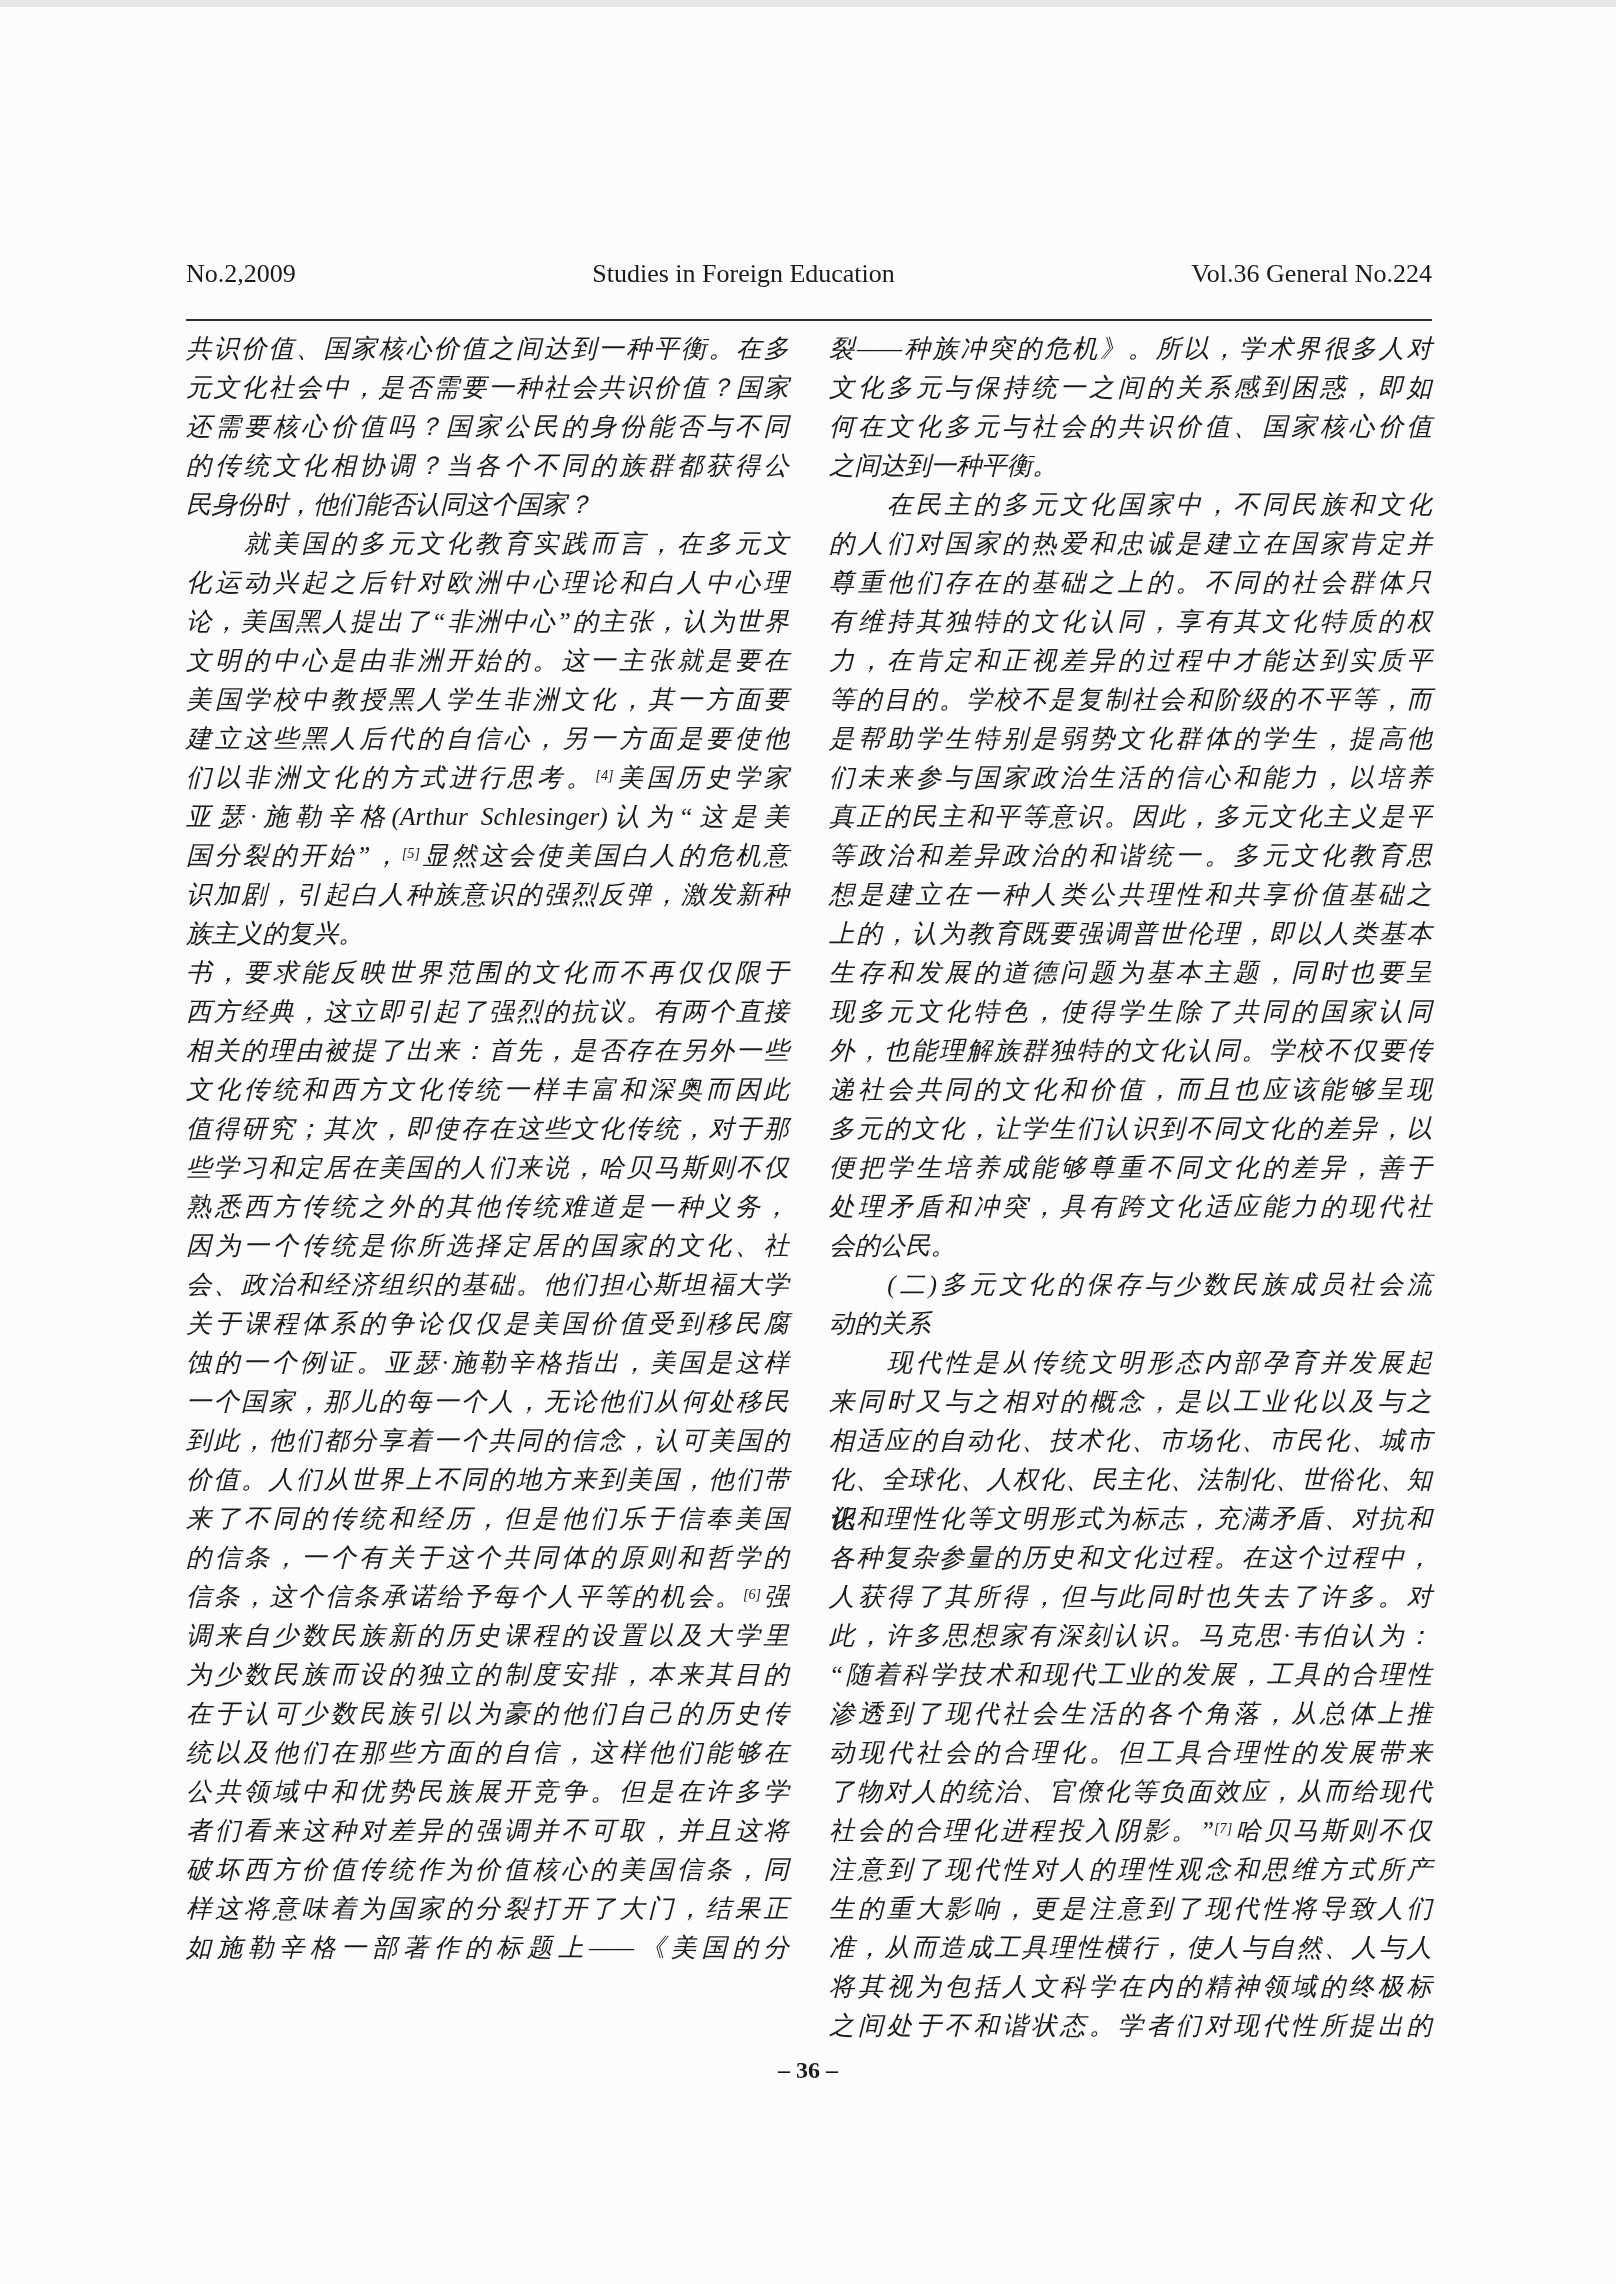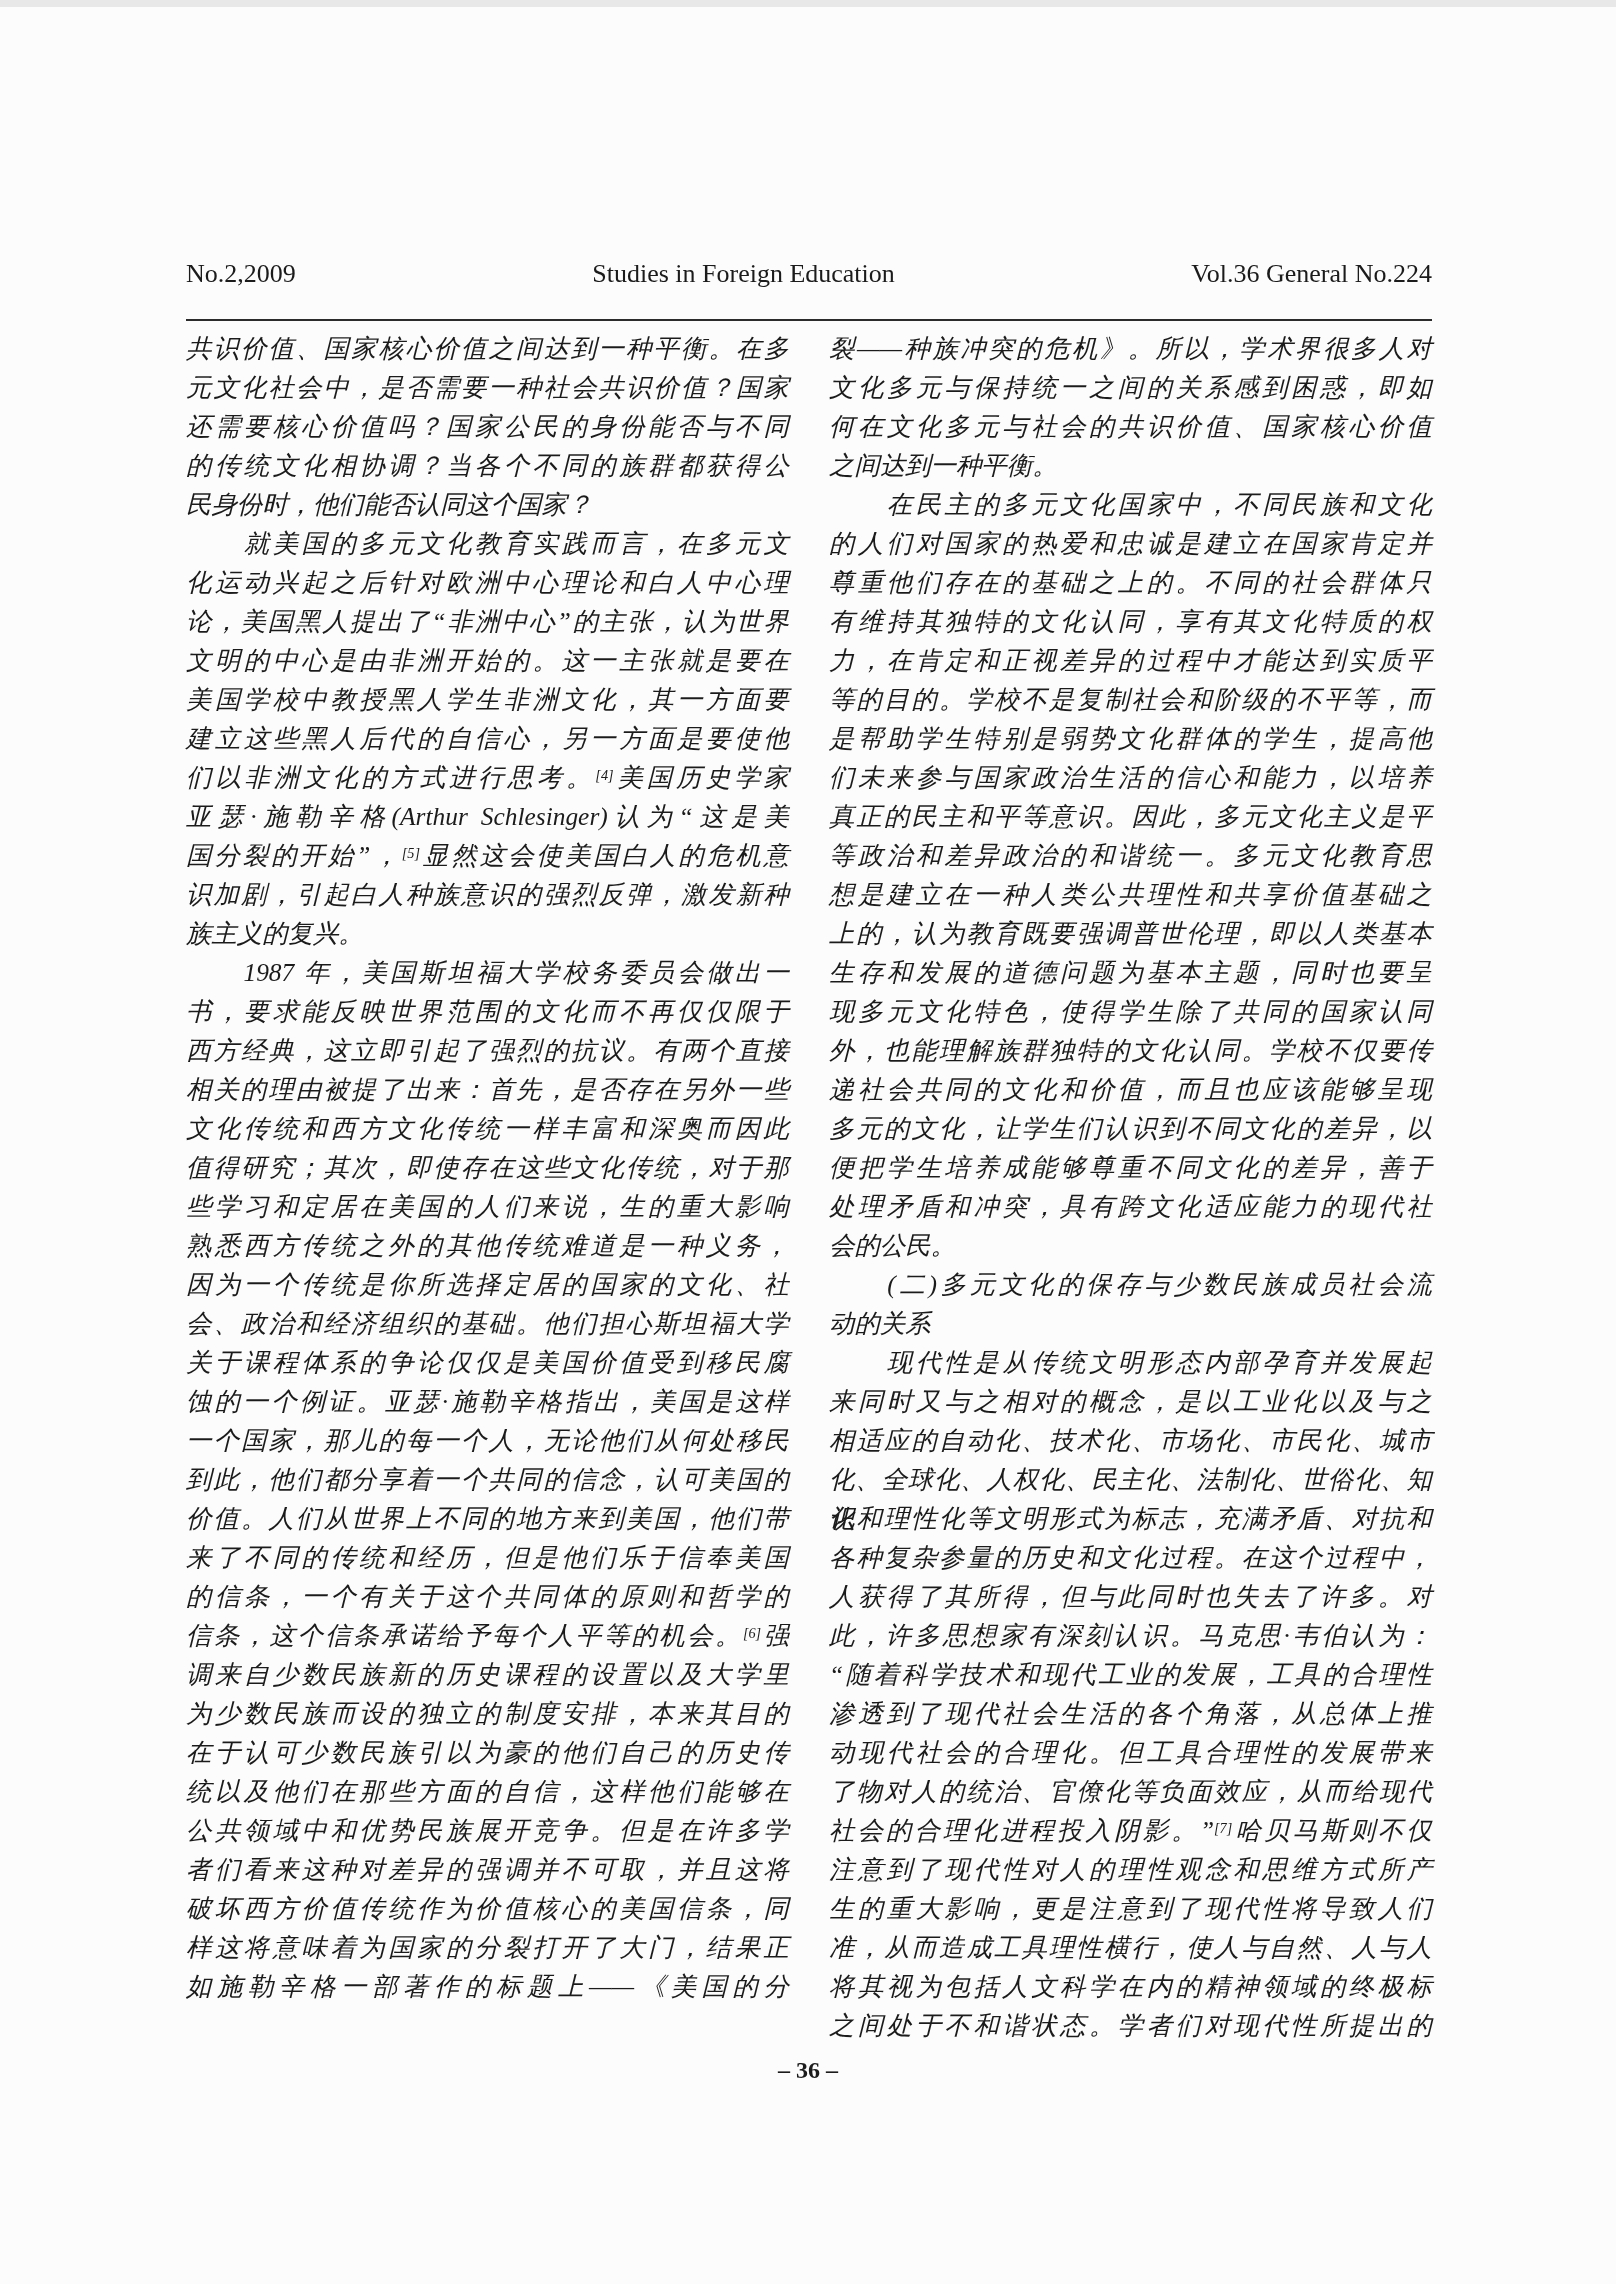--- a/index.html
+++ b/index.html
@@ -65,27 +65,26 @@
         <div class="line">化运动兴起之后针对欧洲中心理论和白人中心理</div>
         <div class="line">论，美国黑人提出了“非洲中心”的主张，认为世界</div>
         <div class="line">文明的中心是由非洲开始的。这一主张就是要在</div>
         <div class="line">美国学校中教授黑人学生非洲文化，其一方面要</div>
         <div class="line">建立这些黑人后代的自信心，另一方面是要使他</div>
         <div class="line">们以非洲文化的方式进行思考。<sup class="fn">[4]</sup>美国历史学家</div>
         <div class="line">亚瑟·施勒辛格(Arthur Schlesinger)认为“这是美</div>
         <div class="line">国分裂的开始”，<sup class="fn">[5]</sup>显然这会使美国白人的危机意</div>
         <div class="line">识加剧，引起白人种族意识的强烈反弹，激发新种</div>
         <div class="line short">族主义的复兴。</div>
-        <div class="line">　　1987 年，美国斯坦福大学校务委员会做出一</div>
         <div class="line">书，要求能反映世界范围的文化而不再仅仅限于</div>
         <div class="line">西方经典，这立即引起了强烈的抗议。有两个直接</div>
         <div class="line">相关的理由被提了出来：首先，是否存在另外一些</div>
         <div class="line">文化传统和西方文化传统一样丰富和深奥而因此</div>
         <div class="line">值得研究；其次，即使存在这些文化传统，对于那</div>
-        <div class="line">些学习和定居在美国的人们来说，生的重大影响</div>
+        <div class="line">些学习和定居在美国的人们来说，哈贝马斯则不仅</div>
         <div class="line">熟悉西方传统之外的其他传统难道是一种义务，</div>
         <div class="line">因为一个传统是你所选择定居的国家的文化、社</div>
         <div class="line">会、政治和经济组织的基础。他们担心斯坦福大学</div>
         <div class="line">关于课程体系的争论仅仅是美国价值受到移民腐</div>
         <div class="line">蚀的一个例证。亚瑟·施勒辛格指出，美国是这样</div>
         <div class="line">一个国家，那儿的每一个人，无论他们从何处移民</div>
         <div class="line">到此，他们都分享着一个共同的信念，认可美国的</div>
         <div class="line">价值。人们从世界上不同的地方来到美国，他们带</div>
         <div class="line">来了不同的传统和经历，但是他们乐于信奉美国</div>
         <div class="line">的信条，一个有关于这个共同体的原则和哲学的</div>

